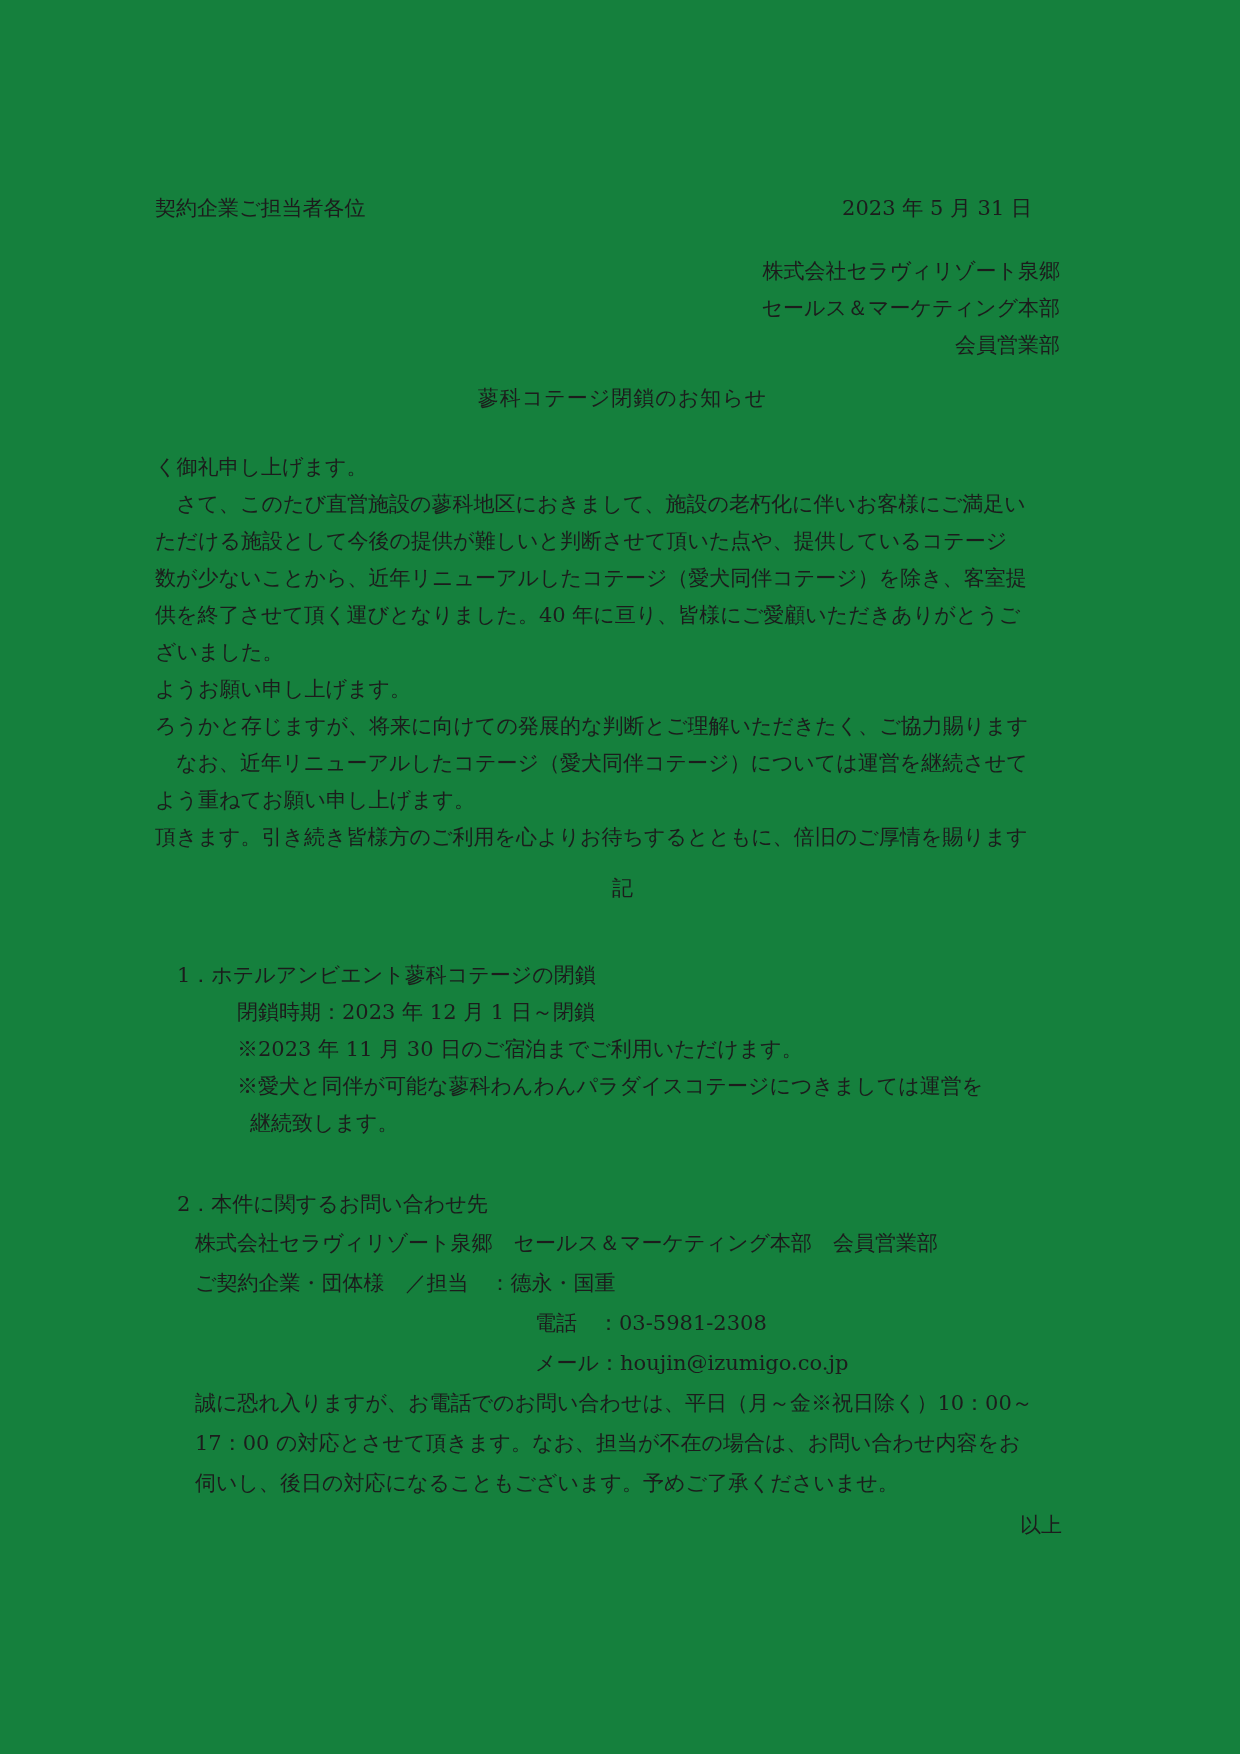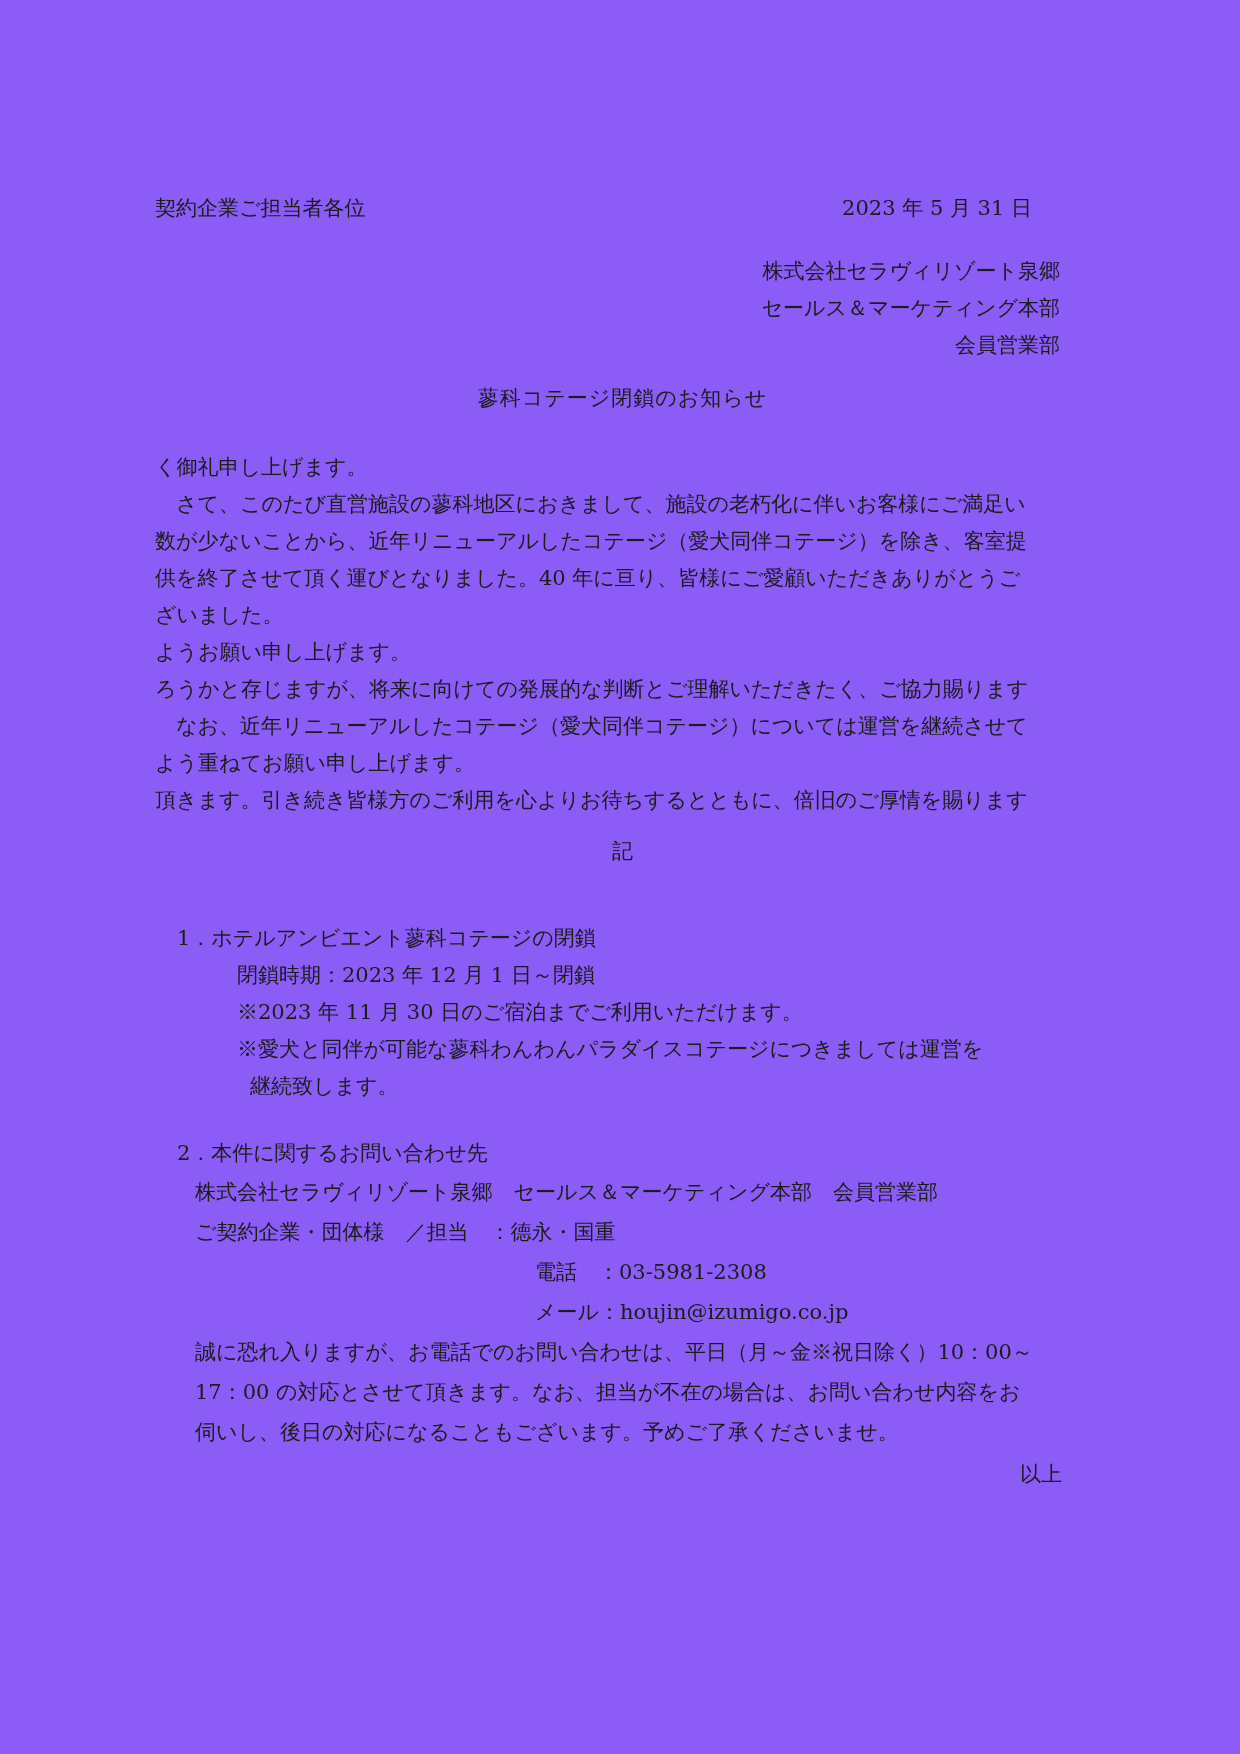--- a/index.html
+++ b/index.html
@@ -4,21 +4,21 @@
 <style>
   html, body {
     margin: 0;
     padding: 0;
     background: #ffffff;
   }
   .page {
     position: relative;
     width: 1240px;
     height: 1754px;
-    background: #8b5cf6;
+    background: #15803d;
     color: #1c1c1c;
     font-family: "DejaVu Serif", "Liberation Serif", serif;
     font-size: 21px;
     box-sizing: border-box;
     padding: 190px 150px 0 155px;
     overflow: hidden;
   }
   .header-row {
     display: flex;
     justify-content: space-between;
@@ -59,21 +59,21 @@
   .section-closure .heading {
     margin-left: 22px;
   }
   .section-closure .sub-line {
     margin-left: 82px;
   }
   .section-closure .cont-line {
     margin-left: 95px;
   }
   .section-contact {
-    margin-top: 30px;
+    margin-top: 44px;
     line-height: 40px;
   }
   .section-contact .heading {
     margin-left: 22px;
     line-height: 37px;
   }
   .section-contact .org-line,
   .section-contact .staff-line,
   .section-contact .note-line {
     margin-left: 40px;
@@ -104,20 +104,21 @@
     <div>株式会社セラヴィリゾート泉郷</div>
     <div>セールス＆マーケティング本部</div>
     <div>会員営業部</div>
   </div>
 
   <div class="doc-title">蓼科コテージ閉鎖のお知らせ</div>
 
   <div class="body-block">
     <div class="line">く御礼申し上げます。</div>
     <div class="line">　さて、このたび直営施設の蓼科地区におきまして、施設の老朽化に伴いお客様にご満足い</div>
+    <div class="line">ただける施設として今後の提供が難しいと判断させて頂いた点や、提供しているコテージ</div>
     <div class="line">数が少ないことから、近年リニューアルしたコテージ（愛犬同伴コテージ）を除き、客室提</div>
     <div class="line">供を終了させて頂く運びとなりました。40 年に亘り、皆様にご愛顧いただきありがとうご</div>
     <div class="line">ざいました。</div>
     <div class="line">ようお願い申し上げます。</div>
     <div class="line">ろうかと存じますが、将来に向けての発展的な判断とご理解いただきたく、ご協力賜ります</div>
     <div class="line">　なお、近年リニューアルしたコテージ（愛犬同伴コテージ）については運営を継続させて</div>
     <div class="line">よう重ねてお願い申し上げます。</div>
     <div class="line">頂きます。引き続き皆様方のご利用を心よりお待ちするとともに、倍旧のご厚情を賜ります</div>
   </div>
 

